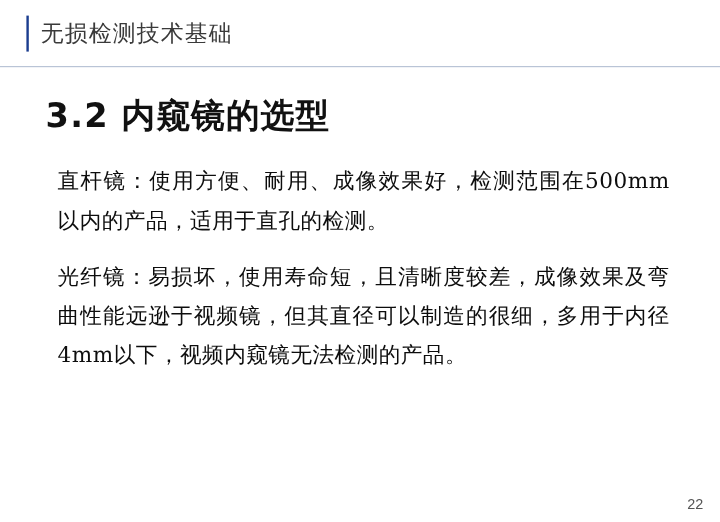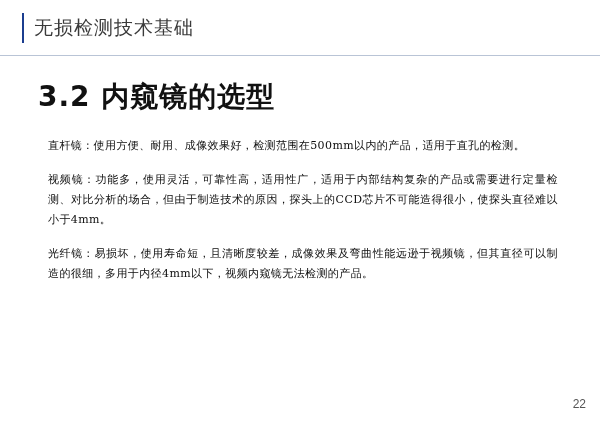--- a/index.html
+++ b/index.html
@@ -75,49 +75,48 @@
     letter-spacing: 1px;
   }
 
   
   .slide-body {
     margin: 20px 42px 0 48px;
     color: #0d0d0d;
   }
   .para {
     font-family: "DejaVu Serif", "Liberation Serif", serif;
-    font-size: 11px;
+    font-size: 18px;
     line-height: 1.82;
     text-align: justify;
     text-justify: inter-ideograph;
     margin: 0 0 6px 0;
     letter-spacing: 0.4px;
   }
   .para.spaced { margin-top: 14px; }
 
   
   .page-number {
     position: absolute;
     right: 14px;
-    bottom: 24px;
+    bottom: 8px;
     font-family: "Liberation Sans", "DejaVu Sans", sans-serif;
     font-size: 12px;
     color: #555555;
   }
 </style>
 </head>
 <body>
 
 <div class="slide-header">
   <div class="header-divider"></div>
   <div class="header-title">无损检测技术基础</div>
   <div class="header-rule"></div>
 </div>
 
 <h1 class="slide-title">3.2  内窥镜的选型</h1>
 
 <div class="slide-body">
   <p class="para">直杆镜：使用方便、耐用、成像效果好，检测范围在500mm以内的产品，适用于直孔的检测。</p>
-  <p class="para spaced">视频镜：功能多，使用灵活，可靠性高，适用性广，适用于内部结构复杂的产品或需要进行定量检测、对比分析的场合，但由于制造技术的原因，探头上的CCD芯片不可能造得很小，使探头直径难以小于4mm。</p>
   <p class="para spaced">光纤镜：易损坏，使用寿命短，且清晰度较差，成像效果及弯曲性能远逊于视频镜，但其直径可以制造的很细，多用于内径4mm以下，视频内窥镜无法检测的产品。</p>
 </div>
 
 <div class="page-number">22</div>
 
 </body></html>

